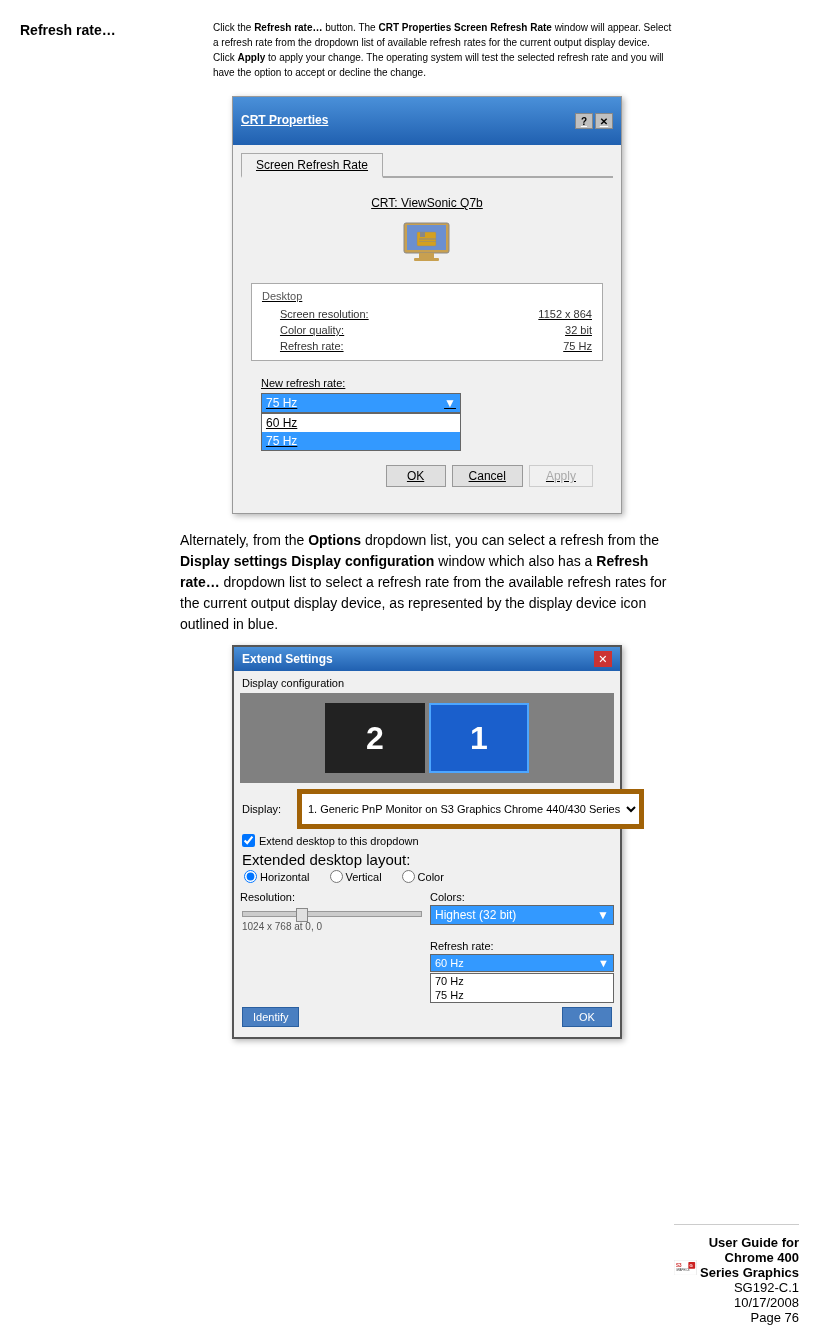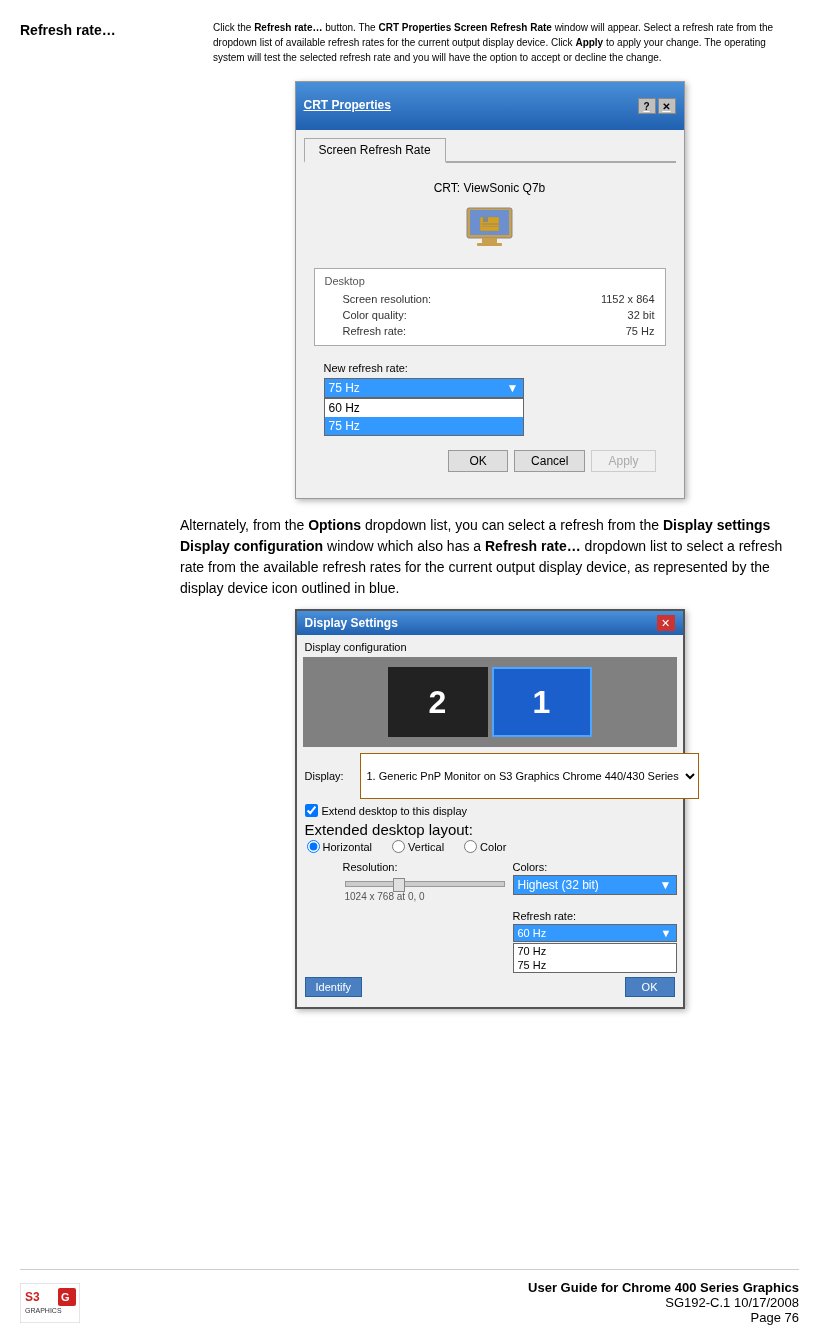--- a/index.html
+++ b/index.html
@@ -7,21 +7,21 @@
       width: 819px;
       min-height: 1335px;
       font-family: Arial, sans-serif;
       font-size: 14px;
       background: #fff;
       color: #000;
     }
 
     .page-container {
       display: flex;
-      flex-direction: column;
+      flex-direction: row;
       width: 819px;
       min-height: 1335px;
       padding: 20px 20px 10px 20px;
     }
 
     .content-row {
       display: flex;
       flex-direction: row;
       align-items: flex-start;
       margin-bottom: 10px;
@@ -90,20 +90,21 @@
       font-size: 10px;
       display: flex;
       align-items: center;
       justify-content: center;
       cursor: pointer;
       color: #000;
     }
 
     .dialog-body {
       padding: 8px;
+      text-decoration: underline;
     }
 
     .tab-bar {
       display: flex;
       border-bottom: 2px solid #aaa;
       margin-bottom: 8px;
     }
 
     .tab-item {
       padding: 4px 14px;
@@ -330,23 +331,23 @@
       padding: 0 2px;
     }
 
     .display-row-label {
       font-size: 11px;
       min-width: 55px;
     }
 
     .display-dropdown {
       flex: 1;
-      border: 1px solid #a16207;
+      border: 5px solid #a16207;
       background: #fff;
-      padding: 15px 2px;
+      padding: 8px 2px;
       font-size: 11px;
     }
 
     .checkbox-row {
       display: flex;
       align-items: center;
       padding: 2px 2px;
       font-size: 11px;
     }
 
@@ -378,21 +379,20 @@
     }
 
     .two-col {
       display: flex;
       gap: 6px;
       margin-top: 2px;
     }
 
     .col-left {
       flex: 1;
-      margin-left: 40px;
     }
 
     .col-right {
       flex: 1;
     }
 
     .col-section-label {
       font-size: 11px;
       margin-bottom: 2px;
     }
@@ -600,21 +600,21 @@
         </div>
       </div>
 
       <p class="second-para">
         Alternately, from the <b>Options</b> dropdown list, you can select a refresh from the <b>Display settings Display configuration</b> window which also has a <b>Refresh rate…</b> dropdown list to select a refresh rate from the available refresh rates for the current output display device, as represented by the display device icon outlined in blue.
       </p>
 
       <div class="dialog-ds">
 
         <div class="ds-titlebar">
-          <span>Display Settings</span>
+          <span>Extend Settings</span>
           <button class="ds-close-btn">✕</button>
         </div>
 
         <div class="ds-body">
 
           <div class="display-config-label">Display configuration</div>
 
           <div class="monitor-display-area">
             <div class="monitor-block-2">2</div>
             <div class="monitor-block-1">1</div>
@@ -622,21 +622,21 @@
 
           <div class="display-row">
             <span class="display-row-label">Display:</span>
             <select class="display-dropdown">
               <option>1. Generic PnP Monitor on S3 Graphics Chrome 440/430 Series</option>
             </select>
           </div>
 
           <div class="checkbox-row">
             <input type="checkbox" checked="" style="">
-            <span>Extend desktop to this display</span>
+            <span>Extend desktop to this dropdown</span>
           </div>
 
           <div class="extended-layout-section">
             <div class="section-label">Extended desktop layout:</div>
             <div class="radio-row">
               <label class="radio-item">
                 <input type="radio" name="layout" checked="" style="">
                 <span>Horizontal</span>
               </label>
               <label class="radio-item">

